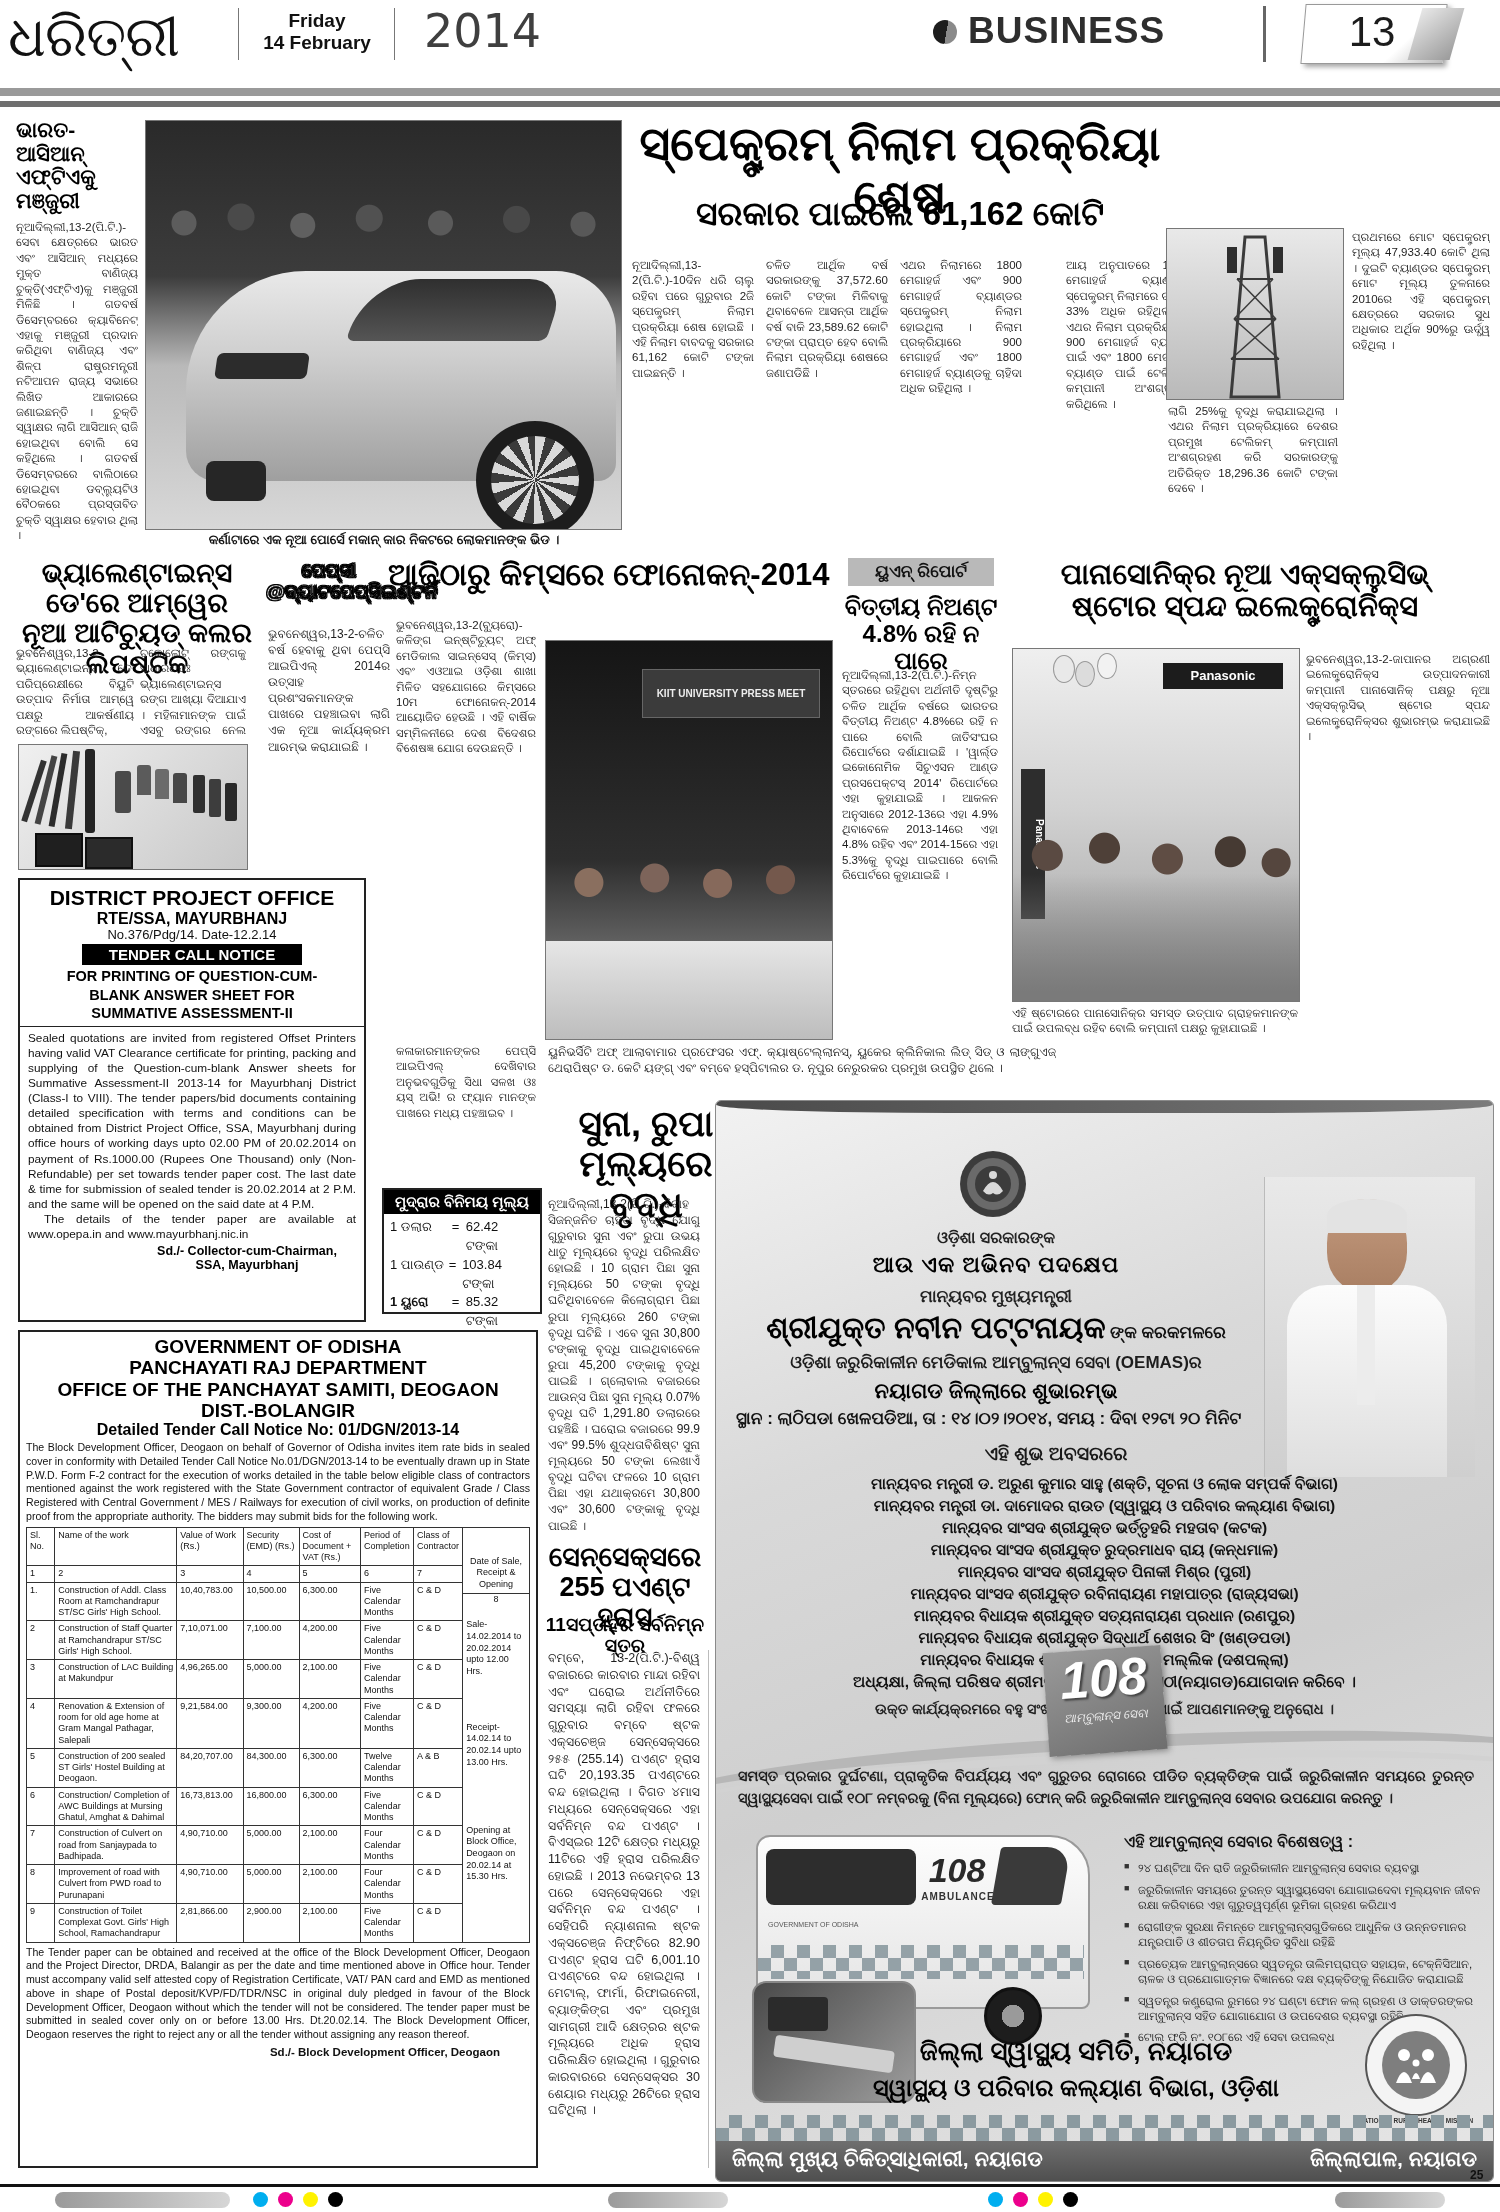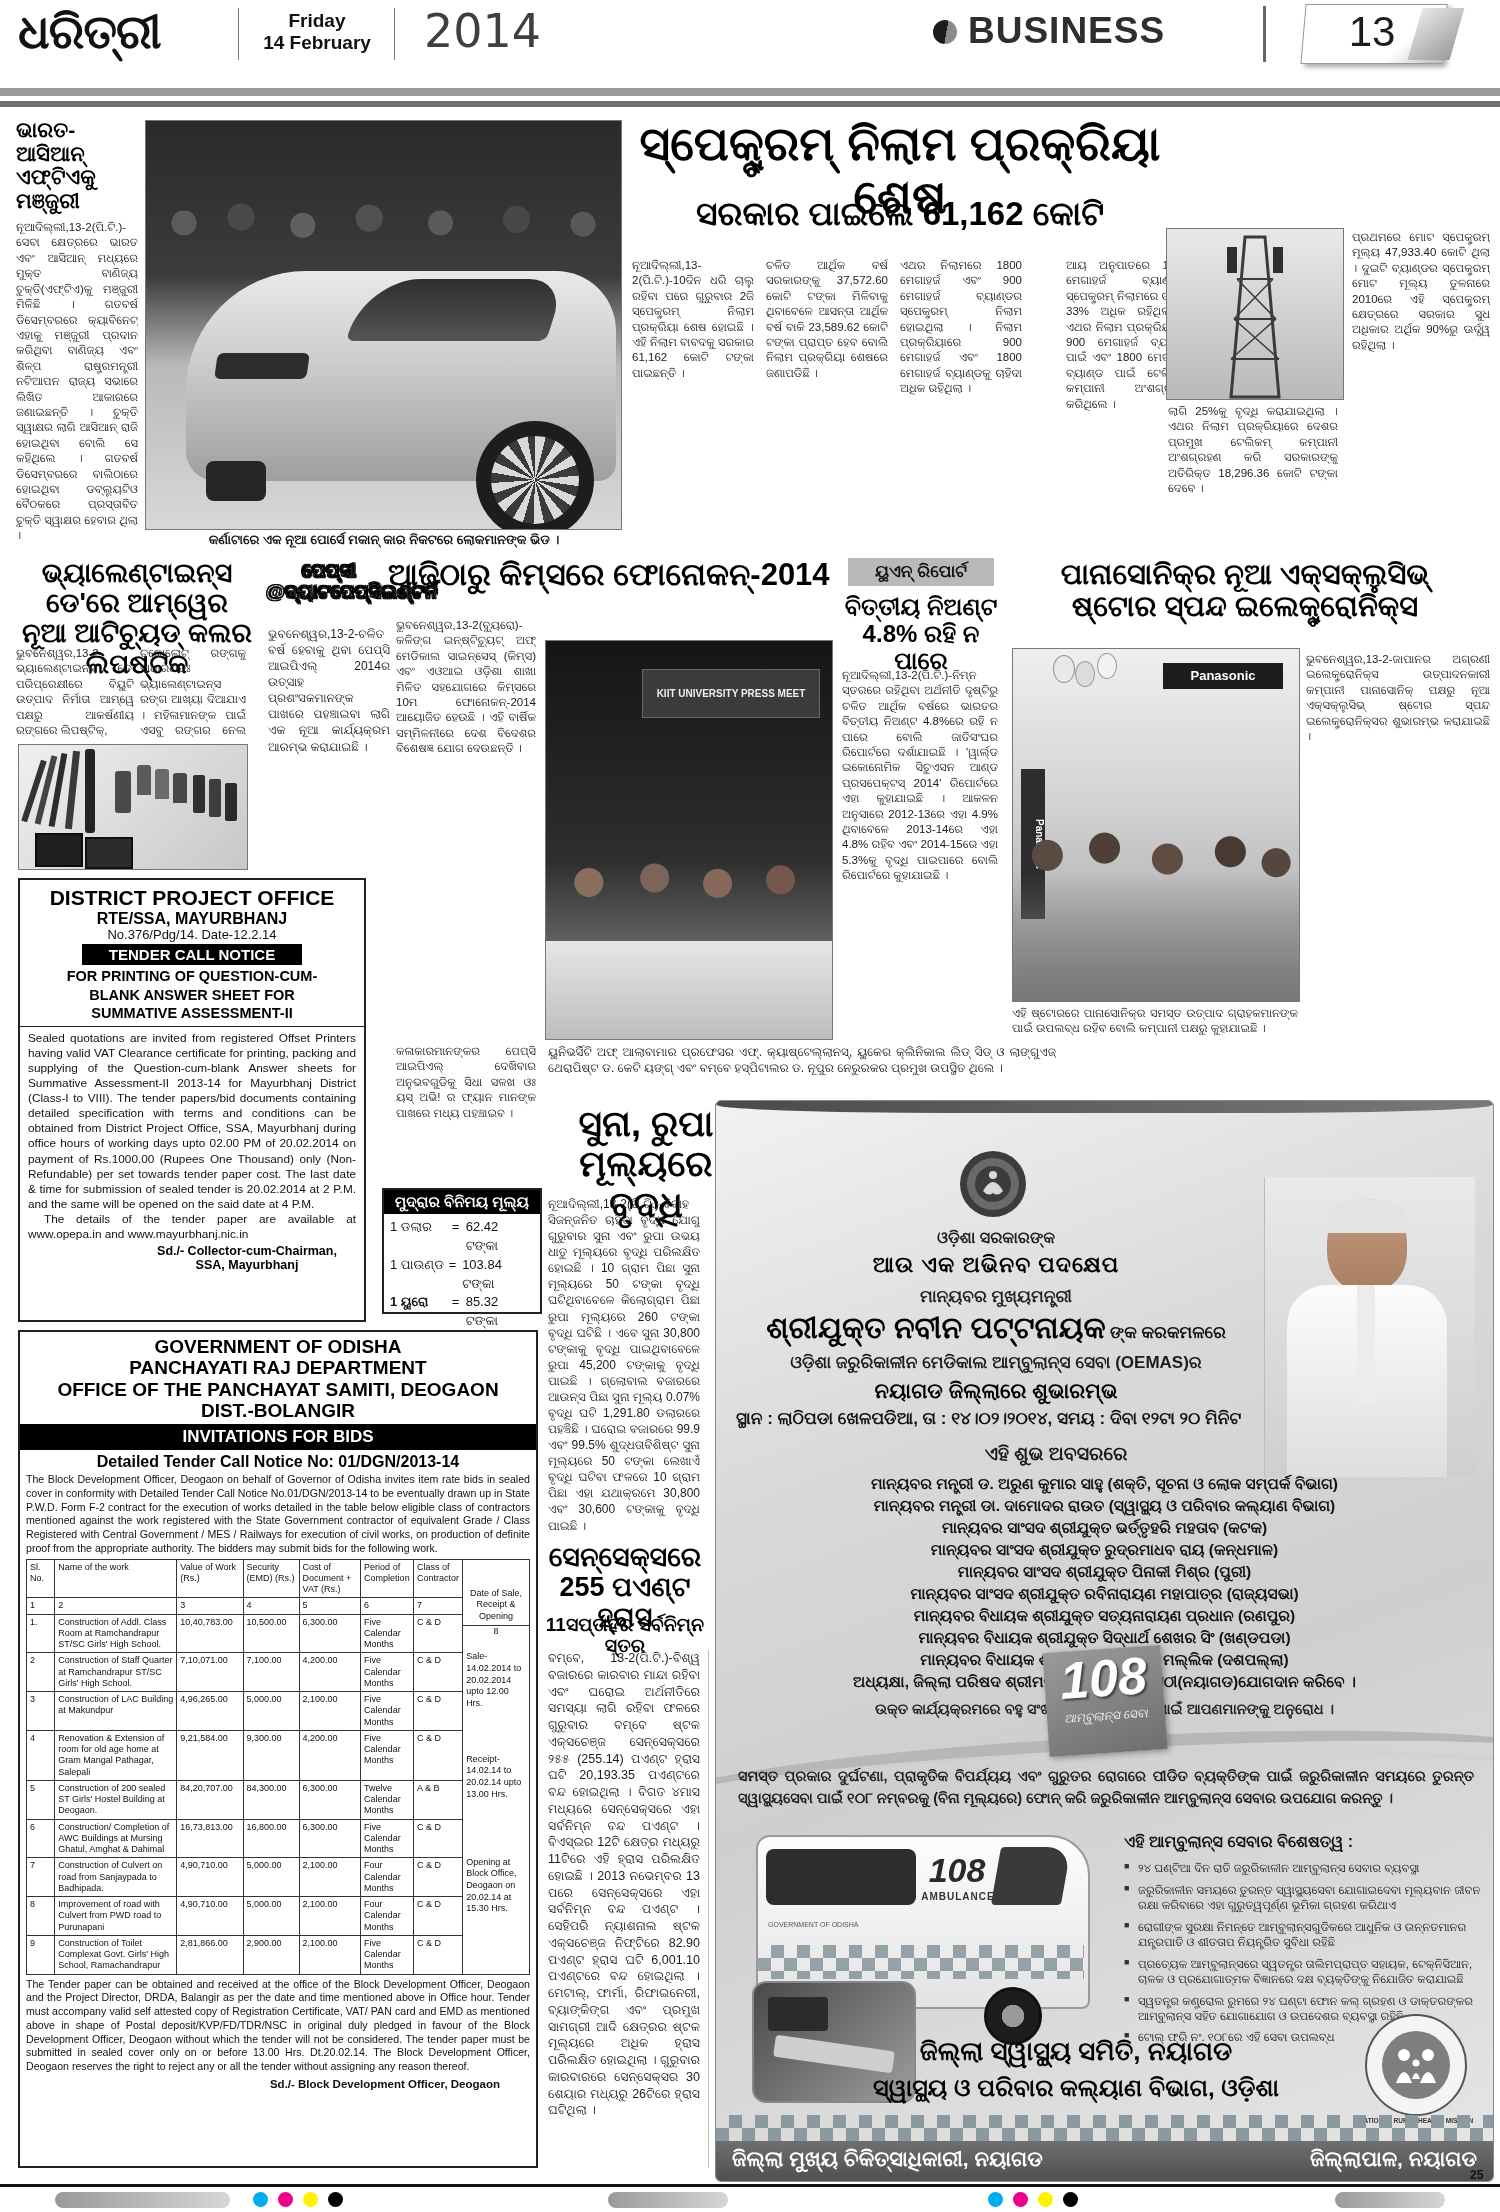--- a/index.html
+++ b/index.html
@@ -29,21 +29,21 @@
   .bullet-list li{position:relative;padding-left:14px;margin-bottom:7px;font-size:11.5px;line-height:1.3;color:#222;}
   .bullet-list li:before{content:"■";position:absolute;left:0;top:0;font-size:9px;color:#333;}
   .dot{width:15px;height:15px;border-radius:50%;display:inline-block;}
   .capsule{height:16px;border-radius:8px;background:linear-gradient(90deg,#9a9a9a,#d6d6d6);display:inline-block;}
 </style>
 </head>
 <body>
 
 <div id="page">
 
-  <div class="abs" style="left:18px;top:4px;font-size:47px;font-weight:bold;letter-spacing:-1px;">ଧରିତ୍ରୀ</div>
+  <div class="abs" style="left:8px;top:4px;font-size:56px;font-weight:normal;letter-spacing:-1px;">ଧରିତ୍ରୀ</div>
   <div class="vline" style="left:238px;top:8px;height:52px;background:#777;"></div>
   <div class="abs c" style="left:244px;top:10px;width:146px;">
     <div style="font-size:19px;font-weight:bold;">Friday</div>
     <div style="font-size:19px;font-weight:bold;">14 February</div>
   </div>
   <div class="vline" style="left:394px;top:8px;height:52px;background:#777;"></div>
   <div class="abs" style="left:424px;top:4px;font-size:46px;color:#3f3f3f;font-family:'DejaVu Sans',sans-serif;">2014</div>
   <span class="abs" style="left:933px;top:20px;width:24px;height:24px;border-radius:50%;background:linear-gradient(100deg,#1d1d1d 55%,#8a8a8a 55%);"></span>
   <div class="abs" style="left:968px;top:10px;font-size:37px;font-weight:bold;color:#2e2e2e;letter-spacing:1px;">BUSINESS</div>
   <div class="vline" style="left:1263px;top:6px;height:56px;width:3px;background:#666;"></div>
@@ -220,21 +220,20 @@
       <div>Sd./- Collector-cum-Chairman,</div>
       <div>SSA, Mayurbhanj</div>
     </div>
   </div>
 
   <div class="box" style="left:18px;top:1330px;width:520px;height:838px;padding:4px 6px;box-sizing:border-box;">
     <div class="c hl" style="font-size:19px;">GOVERNMENT OF ODISHA</div>
     <div class="c hl" style="font-size:19px;text-align:center;">PANCHAYATI RAJ DEPARTMENT</div>
     <div class="c hl" style="font-size:19px;">OFFICE OF THE PANCHAYAT SAMITI, DEOGAON</div>
     <div class="c hl" style="font-size:19px;">DIST.-BOLANGIR</div>
-    <div class="blackbar" style="margin:3px -6px;font-size:17px;padding:3px 0;">INVITATIONS FOR BIDS</div>
     <div class="c hl" style="font-size:16px;">Detailed Tender Call Notice No: 01/DGN/2013-14</div>
     <div class="j" style="font-size:10.6px;line-height:1.3;margin-top:2px;">The Block Development Officer, Deogaon on behalf of Governor of Odisha invites item rate bids in sealed cover in conformity with Detailed Tender Call Notice No.01/DGN/2013-14 to be eventually drawn up in State P.W.D. Form F-2 contract for the execution of works detailed in the table below eligible class of contractors mentioned against the work registered with the State Government contractor of equivalent Grade / Class Registered with Central Government / MES / Railways for execution of civil works, on production of definite proof from the appropriate authority. The bidders may submit bids for the following work.</div>
 
     <div style="display:flex;margin-top:3px;">
       <table class="tender-table" style="width:438px;">
         <thead>
           <tr>
             <th style="width:22px;">Sl. No.</th>
             <th style="width:120px;">Name of the work</th>
             <th style="width:60px;">Value of Work (Rs.)</th>

